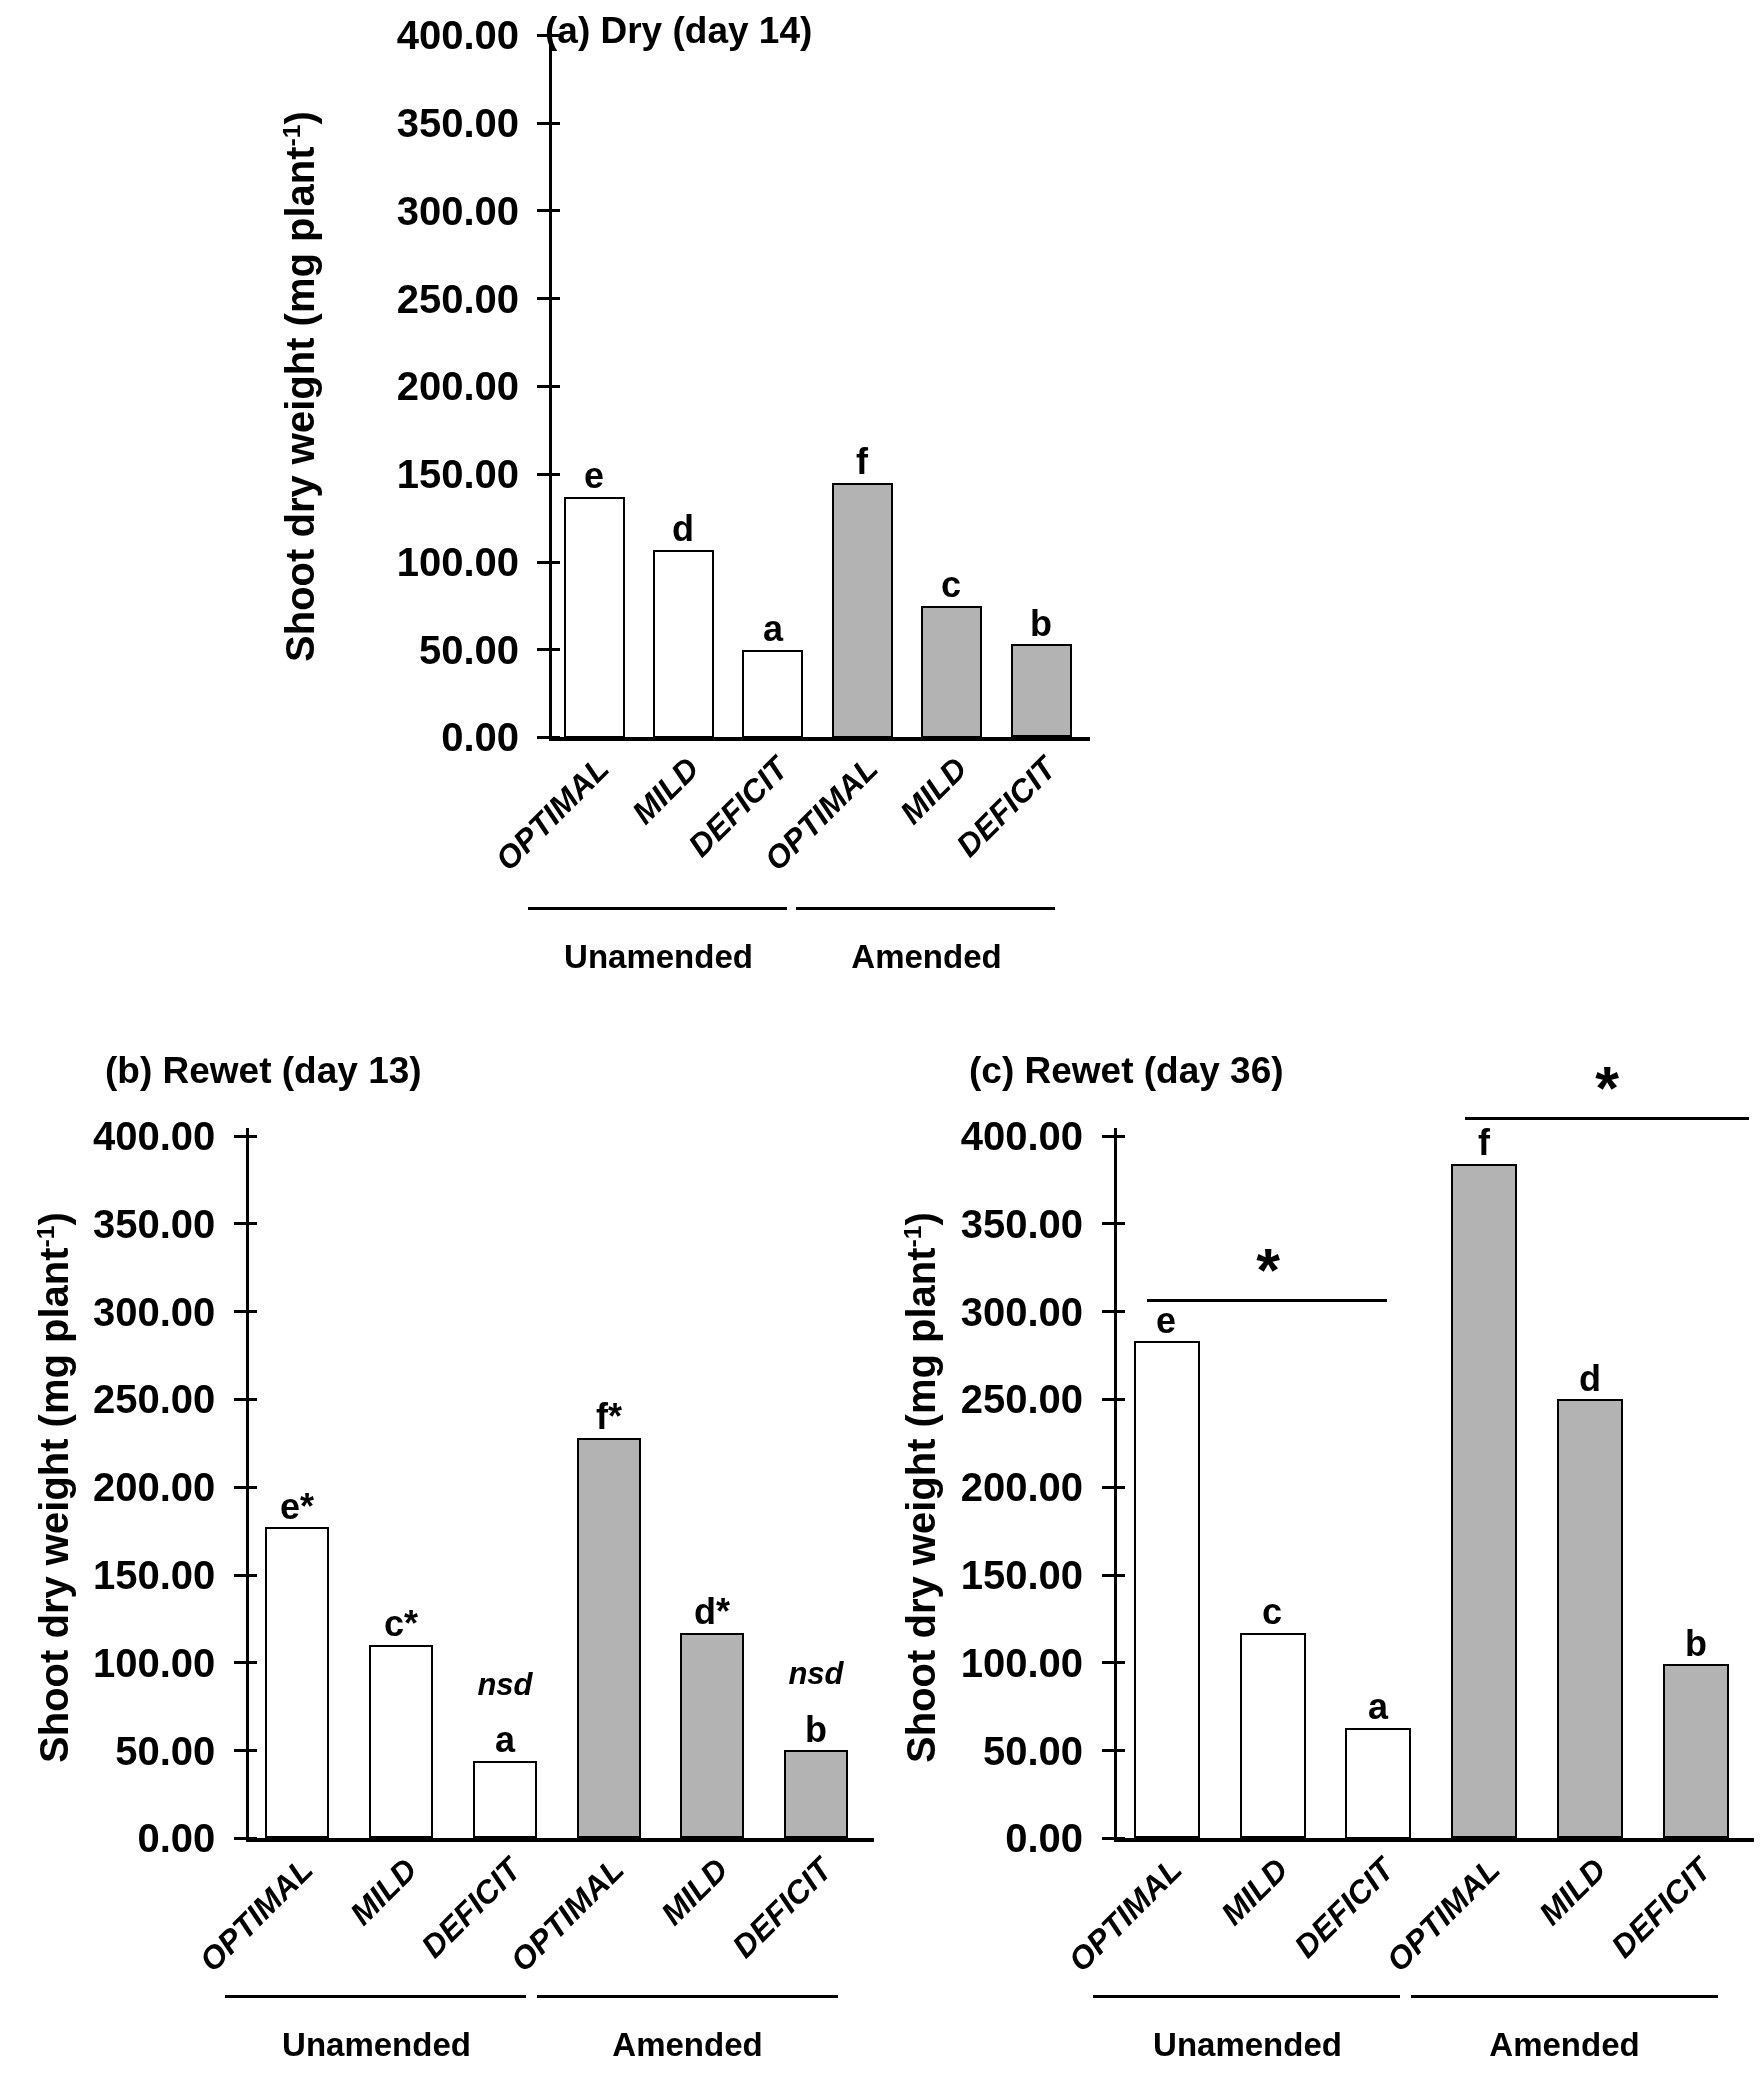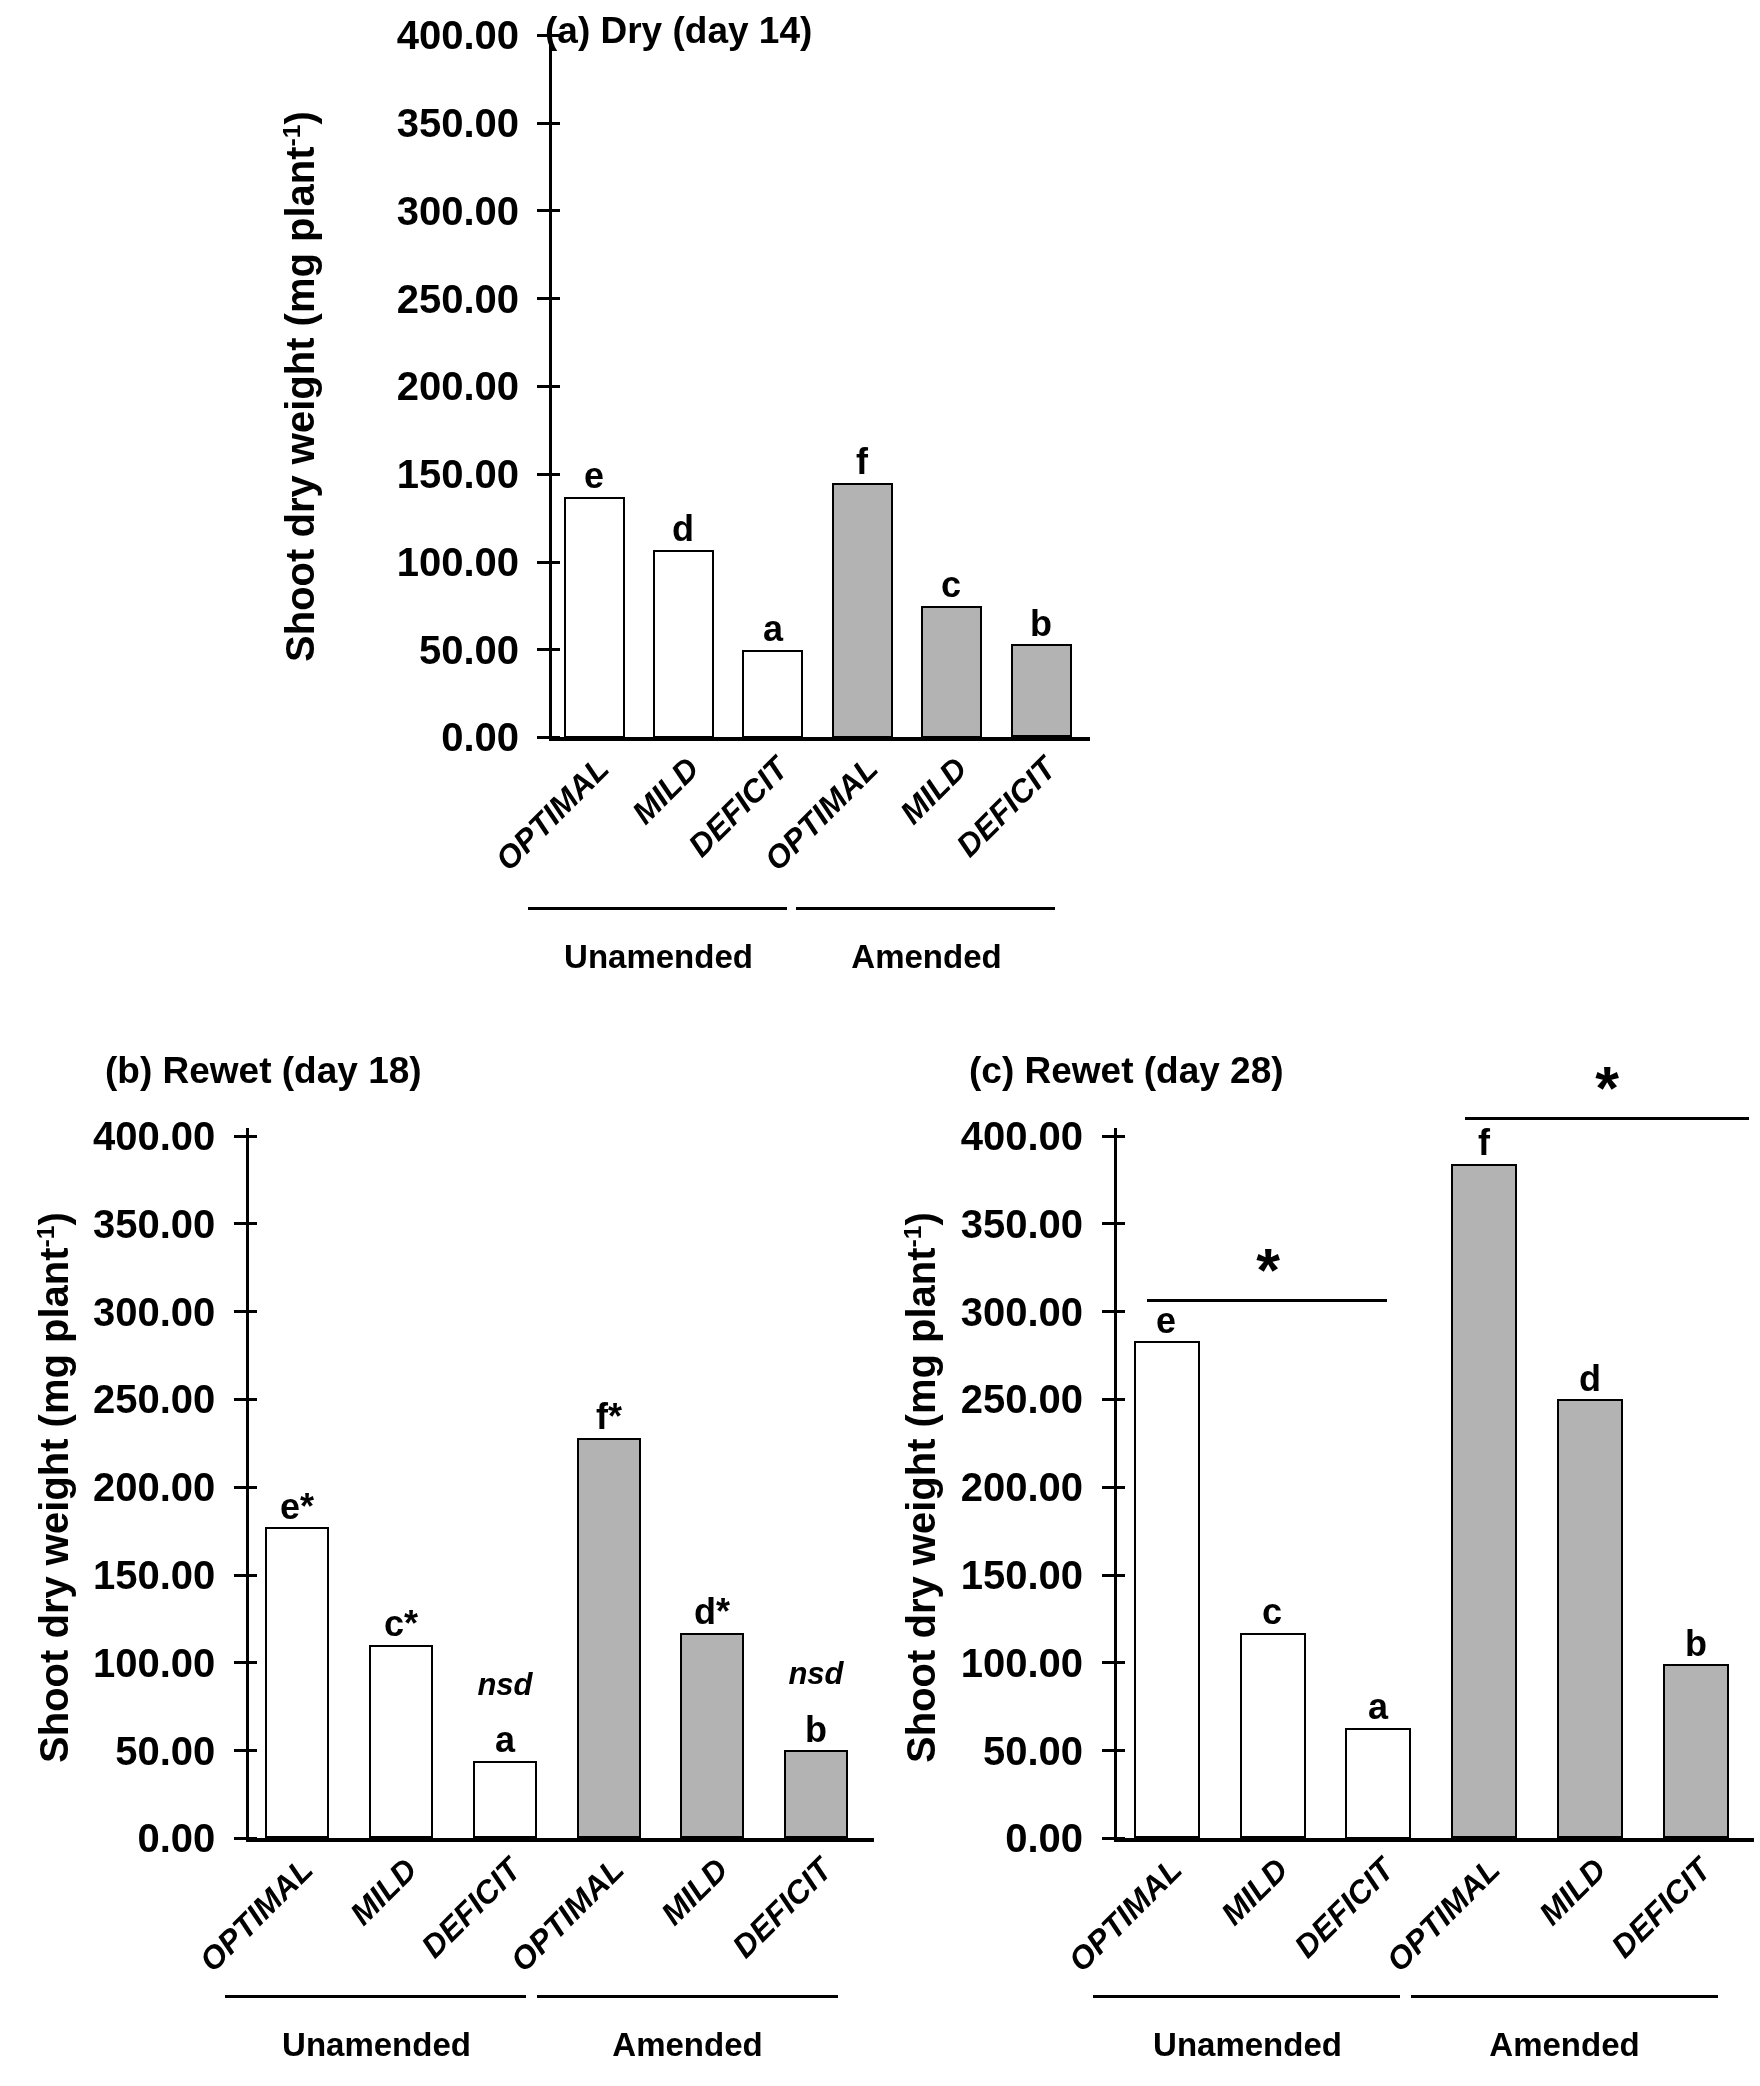--- a/index.html
+++ b/index.html
@@ -65,21 +65,21 @@
     <div class="bar" style="left: 800px; top: 644px; width: 61px; height: 93px; background: rgb(179, 179, 179);"></div>
     <div class="bar-letter" style="left: 760px; top: 605px;">b</div>
     <div class="xcat" style="left: 571px; top: 746px;">DEFICIT</div>
     <div class="group-line" style="left: 317px; top: 907px; width: 259px;"></div>
     <div class="group-label" style="left: 243px; top: 938px;">Unamended</div>
     <div class="group-line" style="left: 585px; top: 907px; width: 259px;"></div>
     <div class="group-label" style="left: 511px; top: 938px;">Amended</div>
   </div>
 
 <div class="chart" id="chart-b" style="left:0;top:1021px;width:887px;height:1066px;">
-  <div class="chart-title" style="left:105px;top:29px;">(b) Rewet (day 18)</div>
+  <div class="chart-title" style="left:105px;top:29px;">(b) Rewet (day 13)</div>
   <div class="ylabel" style="left:-306px;top:441px;width:702px;">
     <span>Shoot dry weight (mg plant</span><sup>-1</sup><span>)</span>
   </div>
 <div class="axis" style="left: 246px; top: 107px; width: 3.2px; height: 711px;"></div>
     <div class="axis" style="left: 246px; top: 817px; width: 628px; height: 3.8px;"></div>
     <div class="ytick" style="left: 234px; top: 114px;"></div>
     <div class="tick-label" style="left: -14.7px; top: 97px;">400.00</div>
     <div class="ytick" style="left: 234px; top: 201px;"></div>
     <div class="tick-label" style="left: -14.7px; top: 185px;">350.00</div>
     <div class="ytick" style="left: 234px; top: 289px;"></div>
@@ -116,21 +116,21 @@
     <div class="bar-letter" style="left: 746px; top: 690px;">b</div>
     <div class="bar-note" style="left: 733px; top: 636px;">nsd</div>
     <div class="xcat" style="left: 558px; top: 826px;">DEFICIT</div>
     <div class="group-line" style="left: 225px; top: 974px; width: 301px;"></div>
     <div class="group-label" style="left: 172px; top: 1005px;">Unamended</div>
     <div class="group-line" style="left: 537px; top: 974px; width: 301px;"></div>
     <div class="group-label" style="left: 483px; top: 1005px;">Amended</div>
   </div>
 
 <div class="chart" id="chart-c" style="left:873px;top:1021px;width:887px;height:1066px;">
-  <div class="chart-title" style="left:96px;top:29px;">(c) Rewet (day 28)</div>
+  <div class="chart-title" style="left:96px;top:29px;">(c) Rewet (day 36)</div>
   <div class="ylabel" style="left:-312px;top:441px;width:702px;">
     <span>Shoot dry weight (mg plant</span><sup>-1</sup><span>)</span>
   </div>
 <div class="axis" style="left: 241px; top: 107px; width: 3.2px; height: 711px;"></div>
     <div class="axis" style="left: 241px; top: 817px; width: 640px; height: 3.8px;"></div>
     <div class="ytick" style="left: 229px; top: 114px;"></div>
     <div class="tick-label" style="left: -20px; top: 97px;">400.00</div>
     <div class="ytick" style="left: 229px; top: 201px;"></div>
     <div class="tick-label" style="left: -20px; top: 185px;">350.00</div>
     <div class="ytick" style="left: 229px; top: 289px;"></div>

